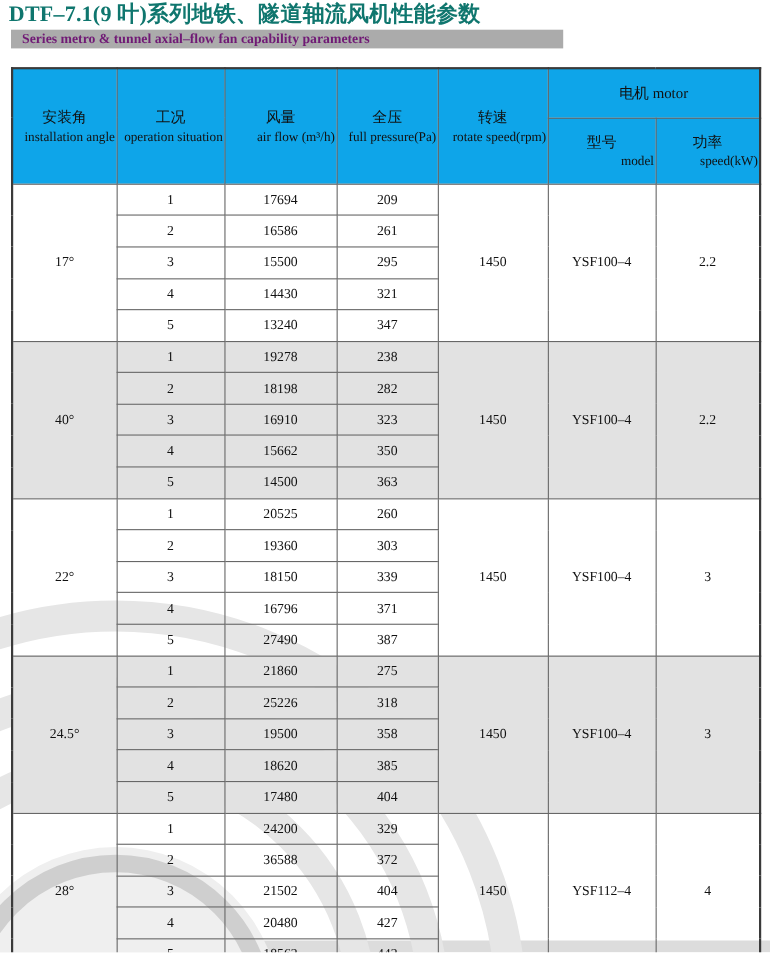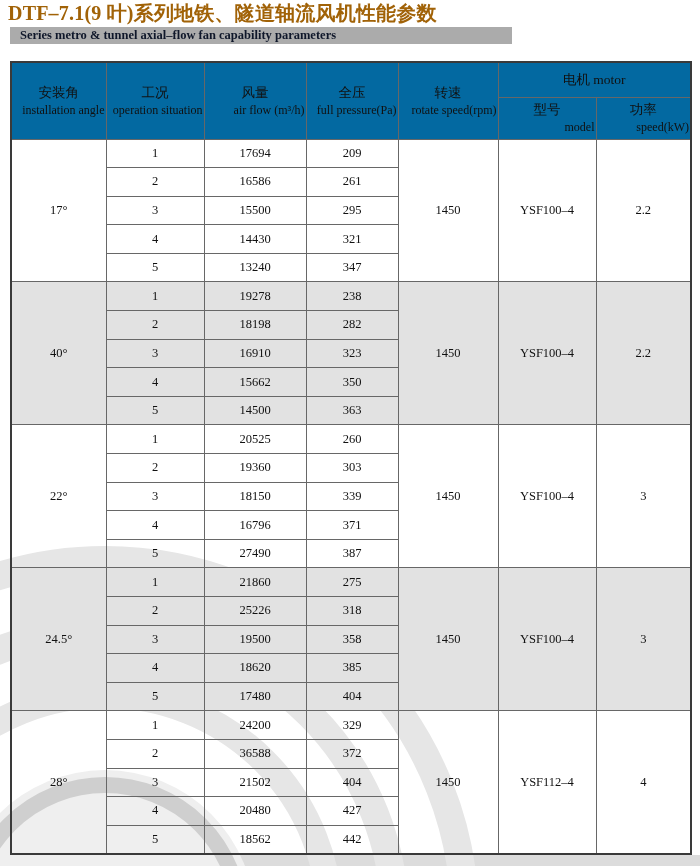--- a/index.html
+++ b/index.html
@@ -13,37 +13,37 @@
     color: #111;
   }
   .page-title {
     position: absolute;
     left: 8px; top: 0;
     margin: 0;
     font-size: 20px;
     line-height: 26px;
     font-weight: bold;
     letter-spacing: 0.2px;
-    color: #a16207;
+    color: #0f766e;
     z-index: 3;
   }
   .subtitle-bar {
     position: absolute;
     left: 10px; top: 27px;
     width: 502px; height: 17px;
     background: #ababab;
     display: flex;
     align-items: center;
     z-index: 3;
   }
   .subtitle-bar span {
     font-weight: bold;
     font-size: 12.5px;
     padding-left: 10px;
-    color: #0f172a;
+    color: #701a75;
     white-space: nowrap;
   }
   .bottom-band {
     position: absolute;
     left: 0; top: 855px;
     width: 700px; height: 11px;
     background: #dcdcdc;
     z-index: 0;
   }
   .watermark {
@@ -59,25 +59,25 @@
     border-collapse: collapse;
     table-layout: fixed;
     z-index: 2;
     background: transparent;
   }
   table.fan-table, table.fan-table th, table.fan-table td {
     border: 1px solid #676767;
   }
   table.fan-table { border: 2px solid #3a3a3a; }
   table.fan-table th {
-    background: #0369a1;
+    background: #0ea5e9;
     font-weight: normal;
     text-align: center;
     vertical-align: middle;
-    padding: 2px 1px;
+    padding: 12px 1px;
   }
   .hz { font-size: 13.5px; line-height: 1.45; }
   .he { font-size: 12px;  line-height: 1.3; text-align: right; }
   table.fan-table td {
     text-align: center;
     vertical-align: middle;
     font-size: 12.5px;
     height: 27.6px;
     padding: 0 2px;
     background: transparent;

